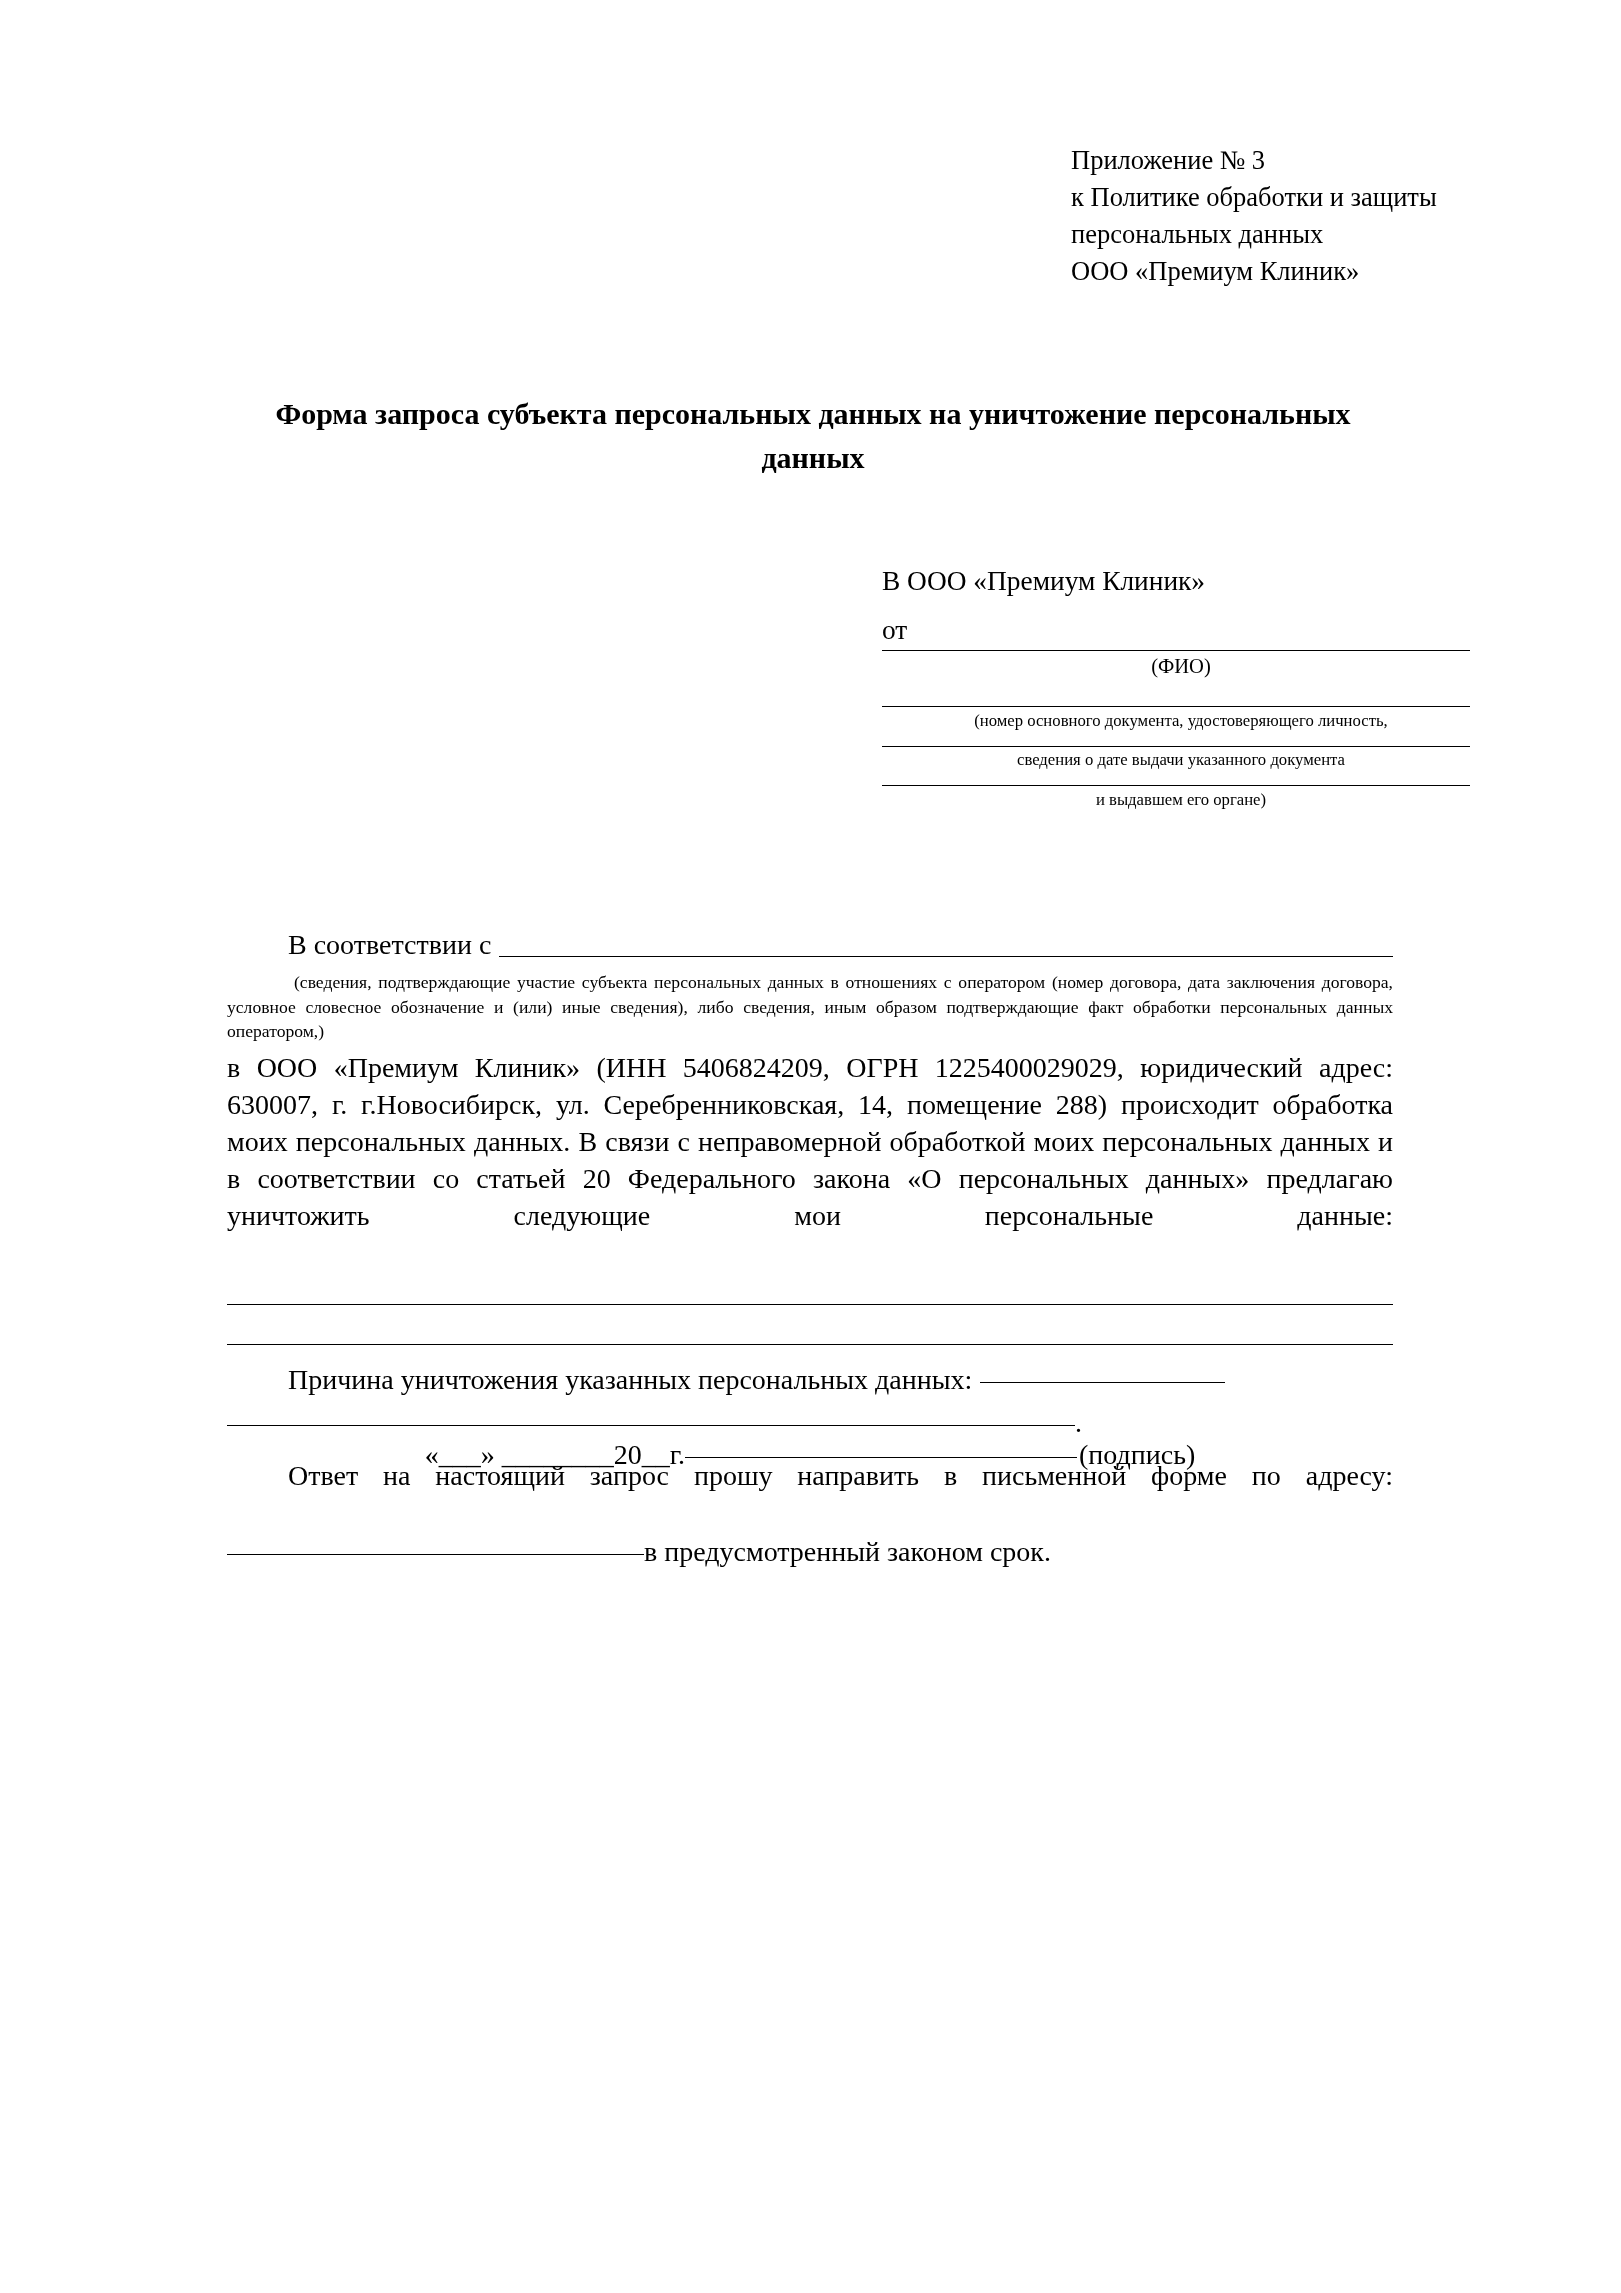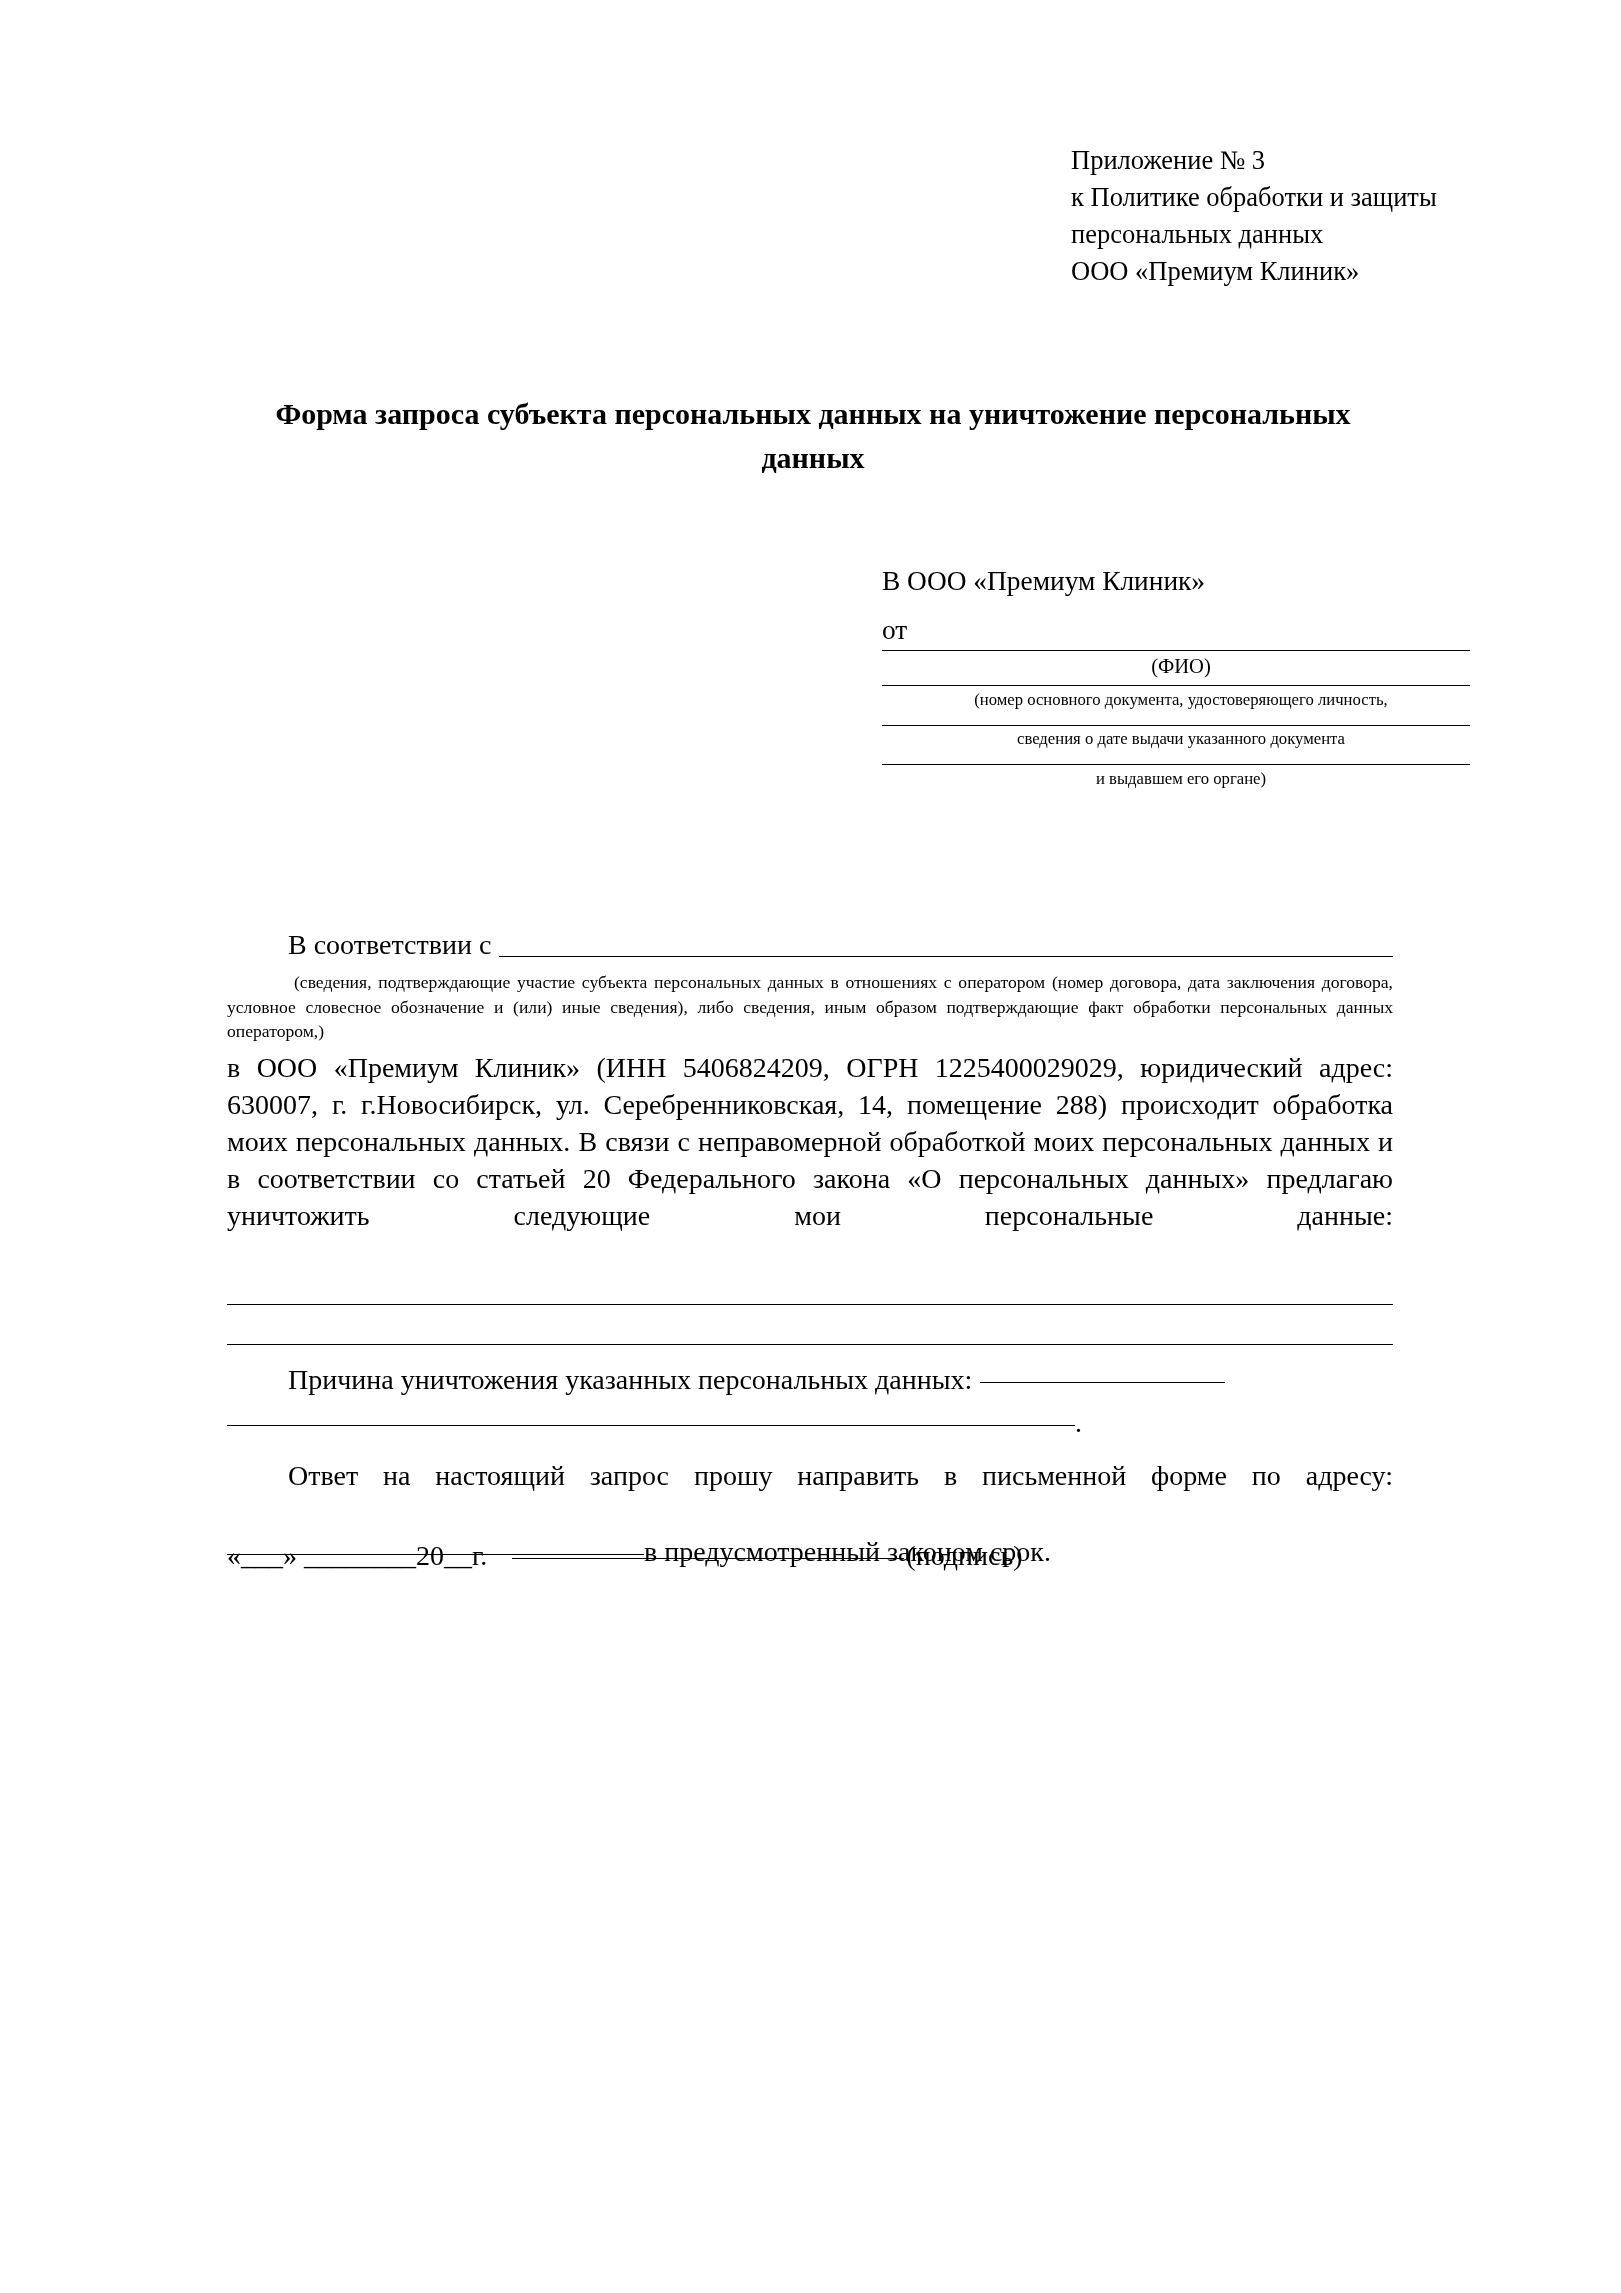--- a/index.html
+++ b/index.html
@@ -62,21 +62,21 @@
   .rule {
     border-bottom: 1.5px solid #000;
     height: 0;
   }
   .rule-wide { width: 588px; }
   .caption {
     text-align: center;
     font-size: 20.6px;
     line-height: 25.5px;
     margin-top: 2.9px;
-    margin-bottom: 6px;
+    margin-bottom: 27px;
   }
   .caption-small {
     text-align: center;
     font-size: 16.7px;
     line-height: 21.6px;
     margin-top: 2.9px;
     margin-bottom: 13.7px;
   }
 
   
@@ -172,28 +172,27 @@
     height: 0;
     position: relative;
     top: -5.9px;
     width: 417px;
   }
 
   
   .sign-row {
     position: absolute;
     left: 227px;
-    top: 1537px;
+    top: 1436px;
     width: 1166px;
     font-size: 28px;
     line-height: 37px;
     display: flex;
-    justify-content: flex-start;
-    align-items: baseline;
-    gap: 25px;
+    justify-content: center;
+    align-items: baseline;
   }
   .sign-left { white-space: nowrap; }
   .sign-right {
     display: flex;
     align-items: baseline;
     white-space: nowrap;
   }
   .sign-right .sig-rule {
     border-bottom: 1.5px solid #000;
     height: 0;

